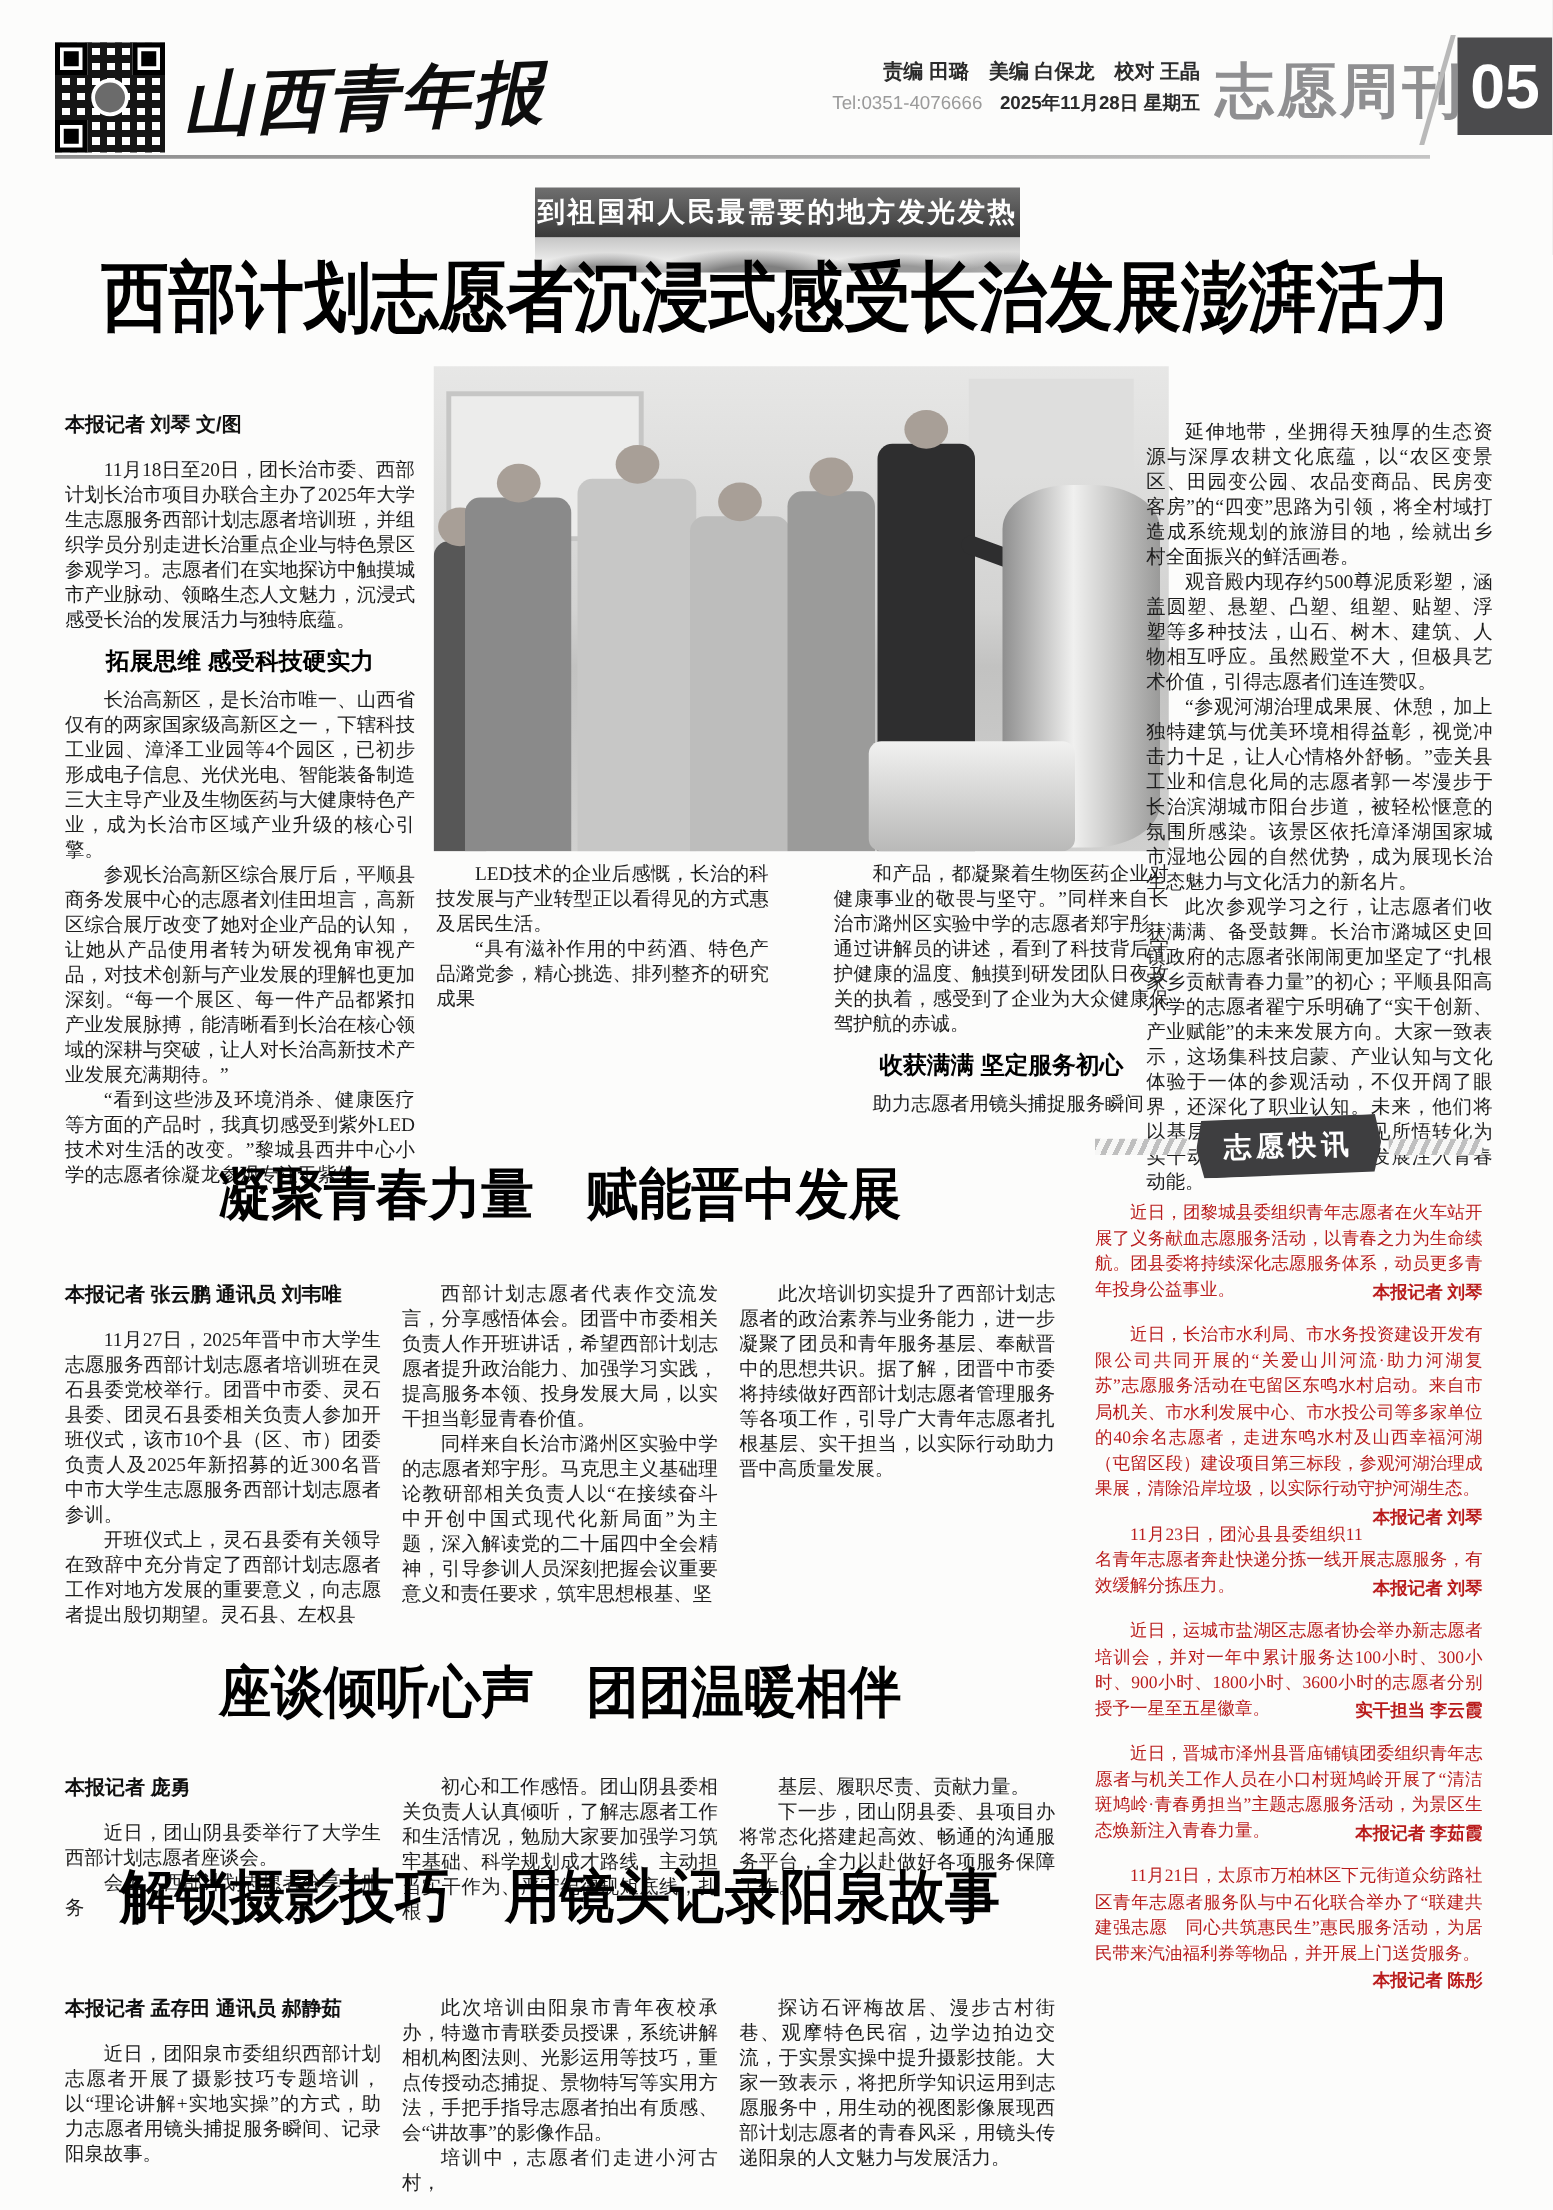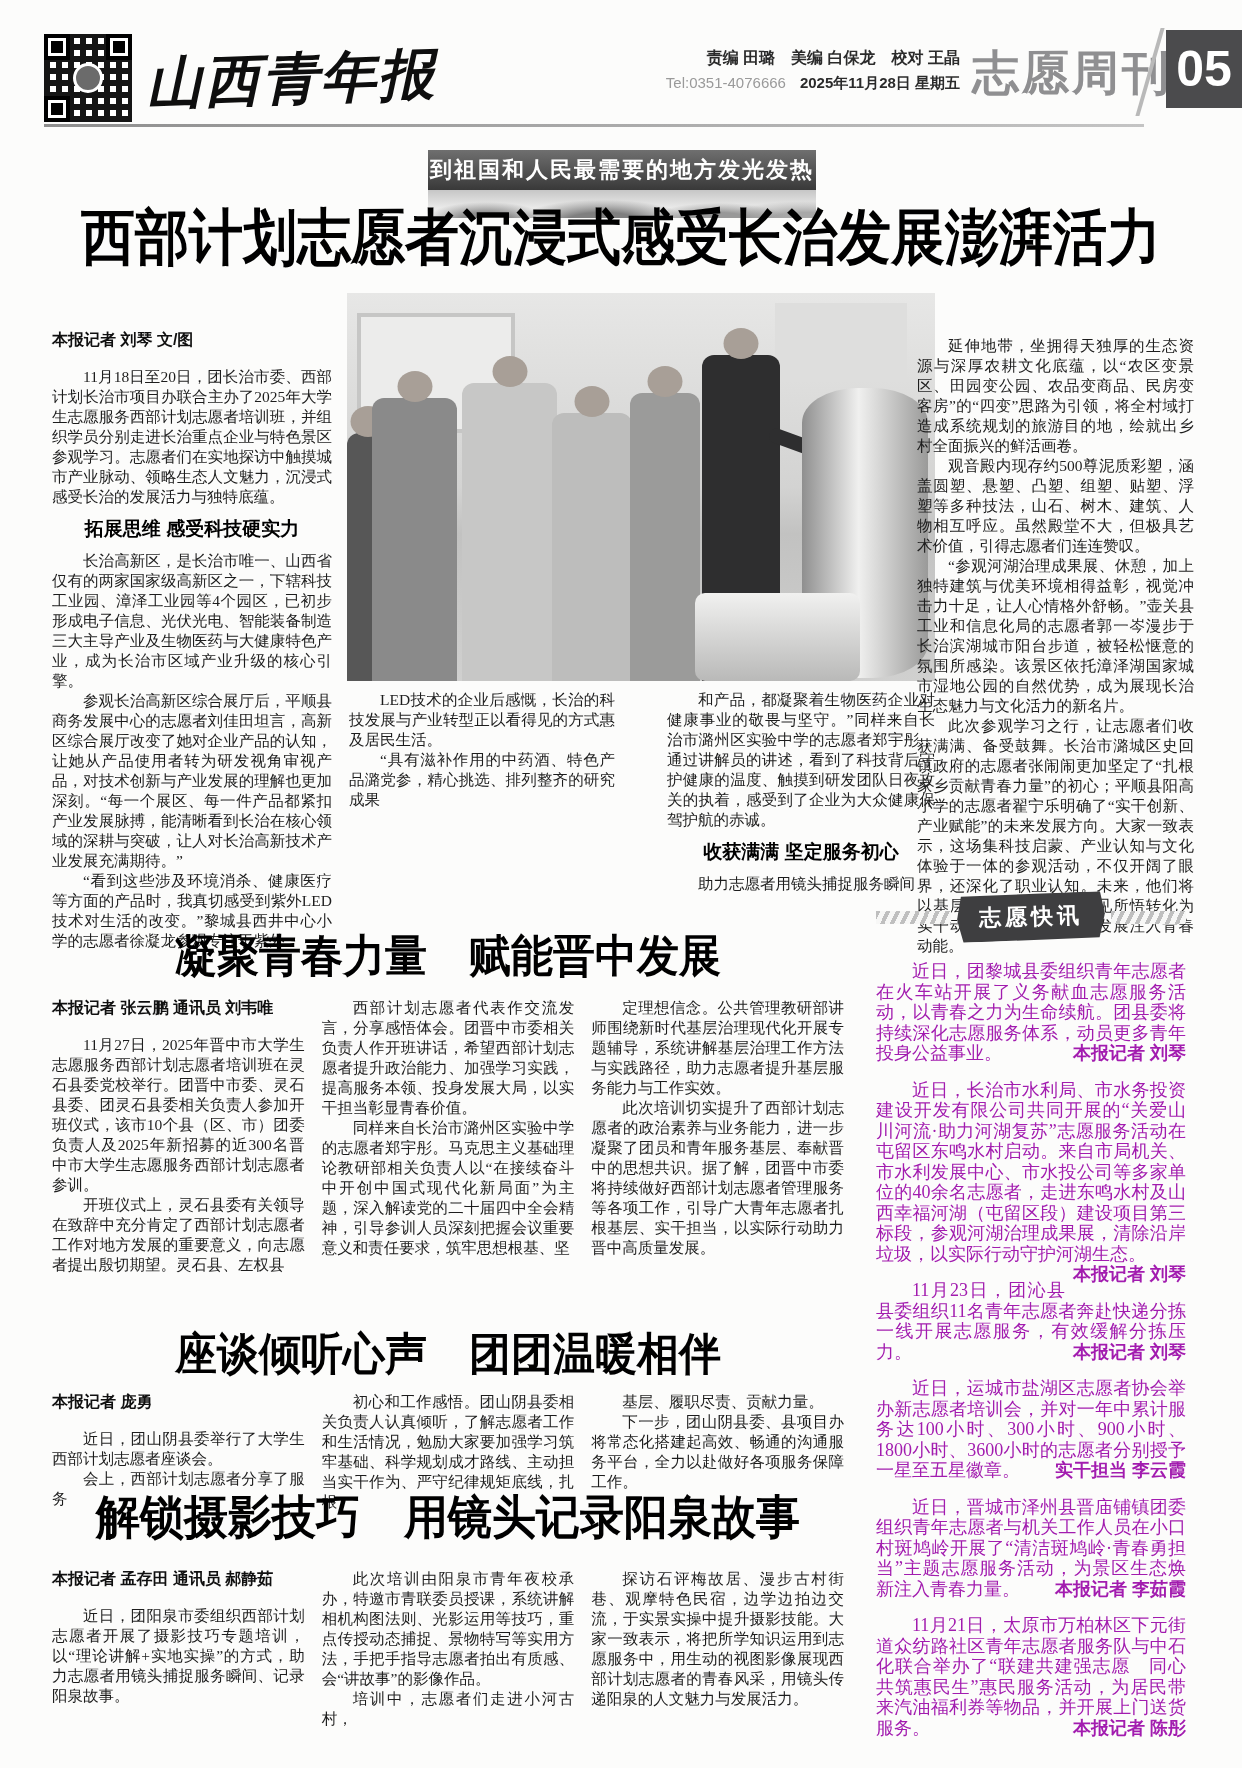--- a/index.html
+++ b/index.html
@@ -65,34 +65,34 @@
            text-align:center;margin:9px 0;color:#000;}
   .l-col1{left:52px;top:330px;width:280px;}
   .l-col2{left:349px;top:690px;width:266px;}
   .l-col3{left:667px;top:690px;width:268px;}
   .l-col4{left:917px;top:336px;width:277px;}
 
   .art{left:52px;width:792px;}
   .art h2{text-align:center;font-family:"Liberation Sans",sans-serif;font-weight:900;color:#000;margin:0;
           transform:scaleY(1.06);transform-origin:top;}
   .cols{display:flex;gap:17px;}
-  .cols .col{flex:1;min-width:0;}
+  .cols .col{flex:1;min-width:0;margin-top:28px;}
   #art-jinzhong{top:926px;}  #art-jinzhong h2{font-size:42px;margin-bottom:16px;}
   #art-shanyin{top:1324px;}  #art-shanyin h2{font-size:42px;margin-bottom:12px;}
   #art-yangquan{top:1486px;} #art-yangquan h2{font-size:44px;margin-bottom:24px;}
 
   
   #sidebar{left:876px;top:893px;width:310px;}
   .ribbon-row{display:flex;align-items:center;gap:6px;margin-bottom:20px;}
   .hatch{flex:1;height:13px;background:repeating-linear-gradient(115deg,#bfbfbf 0 4px,#f7f7f6 4px 9px);}
   .ribbon{background:#3e3e40;color:#fff;font-size:22px;font-weight:bold;
           font-family:"Liberation Sans",sans-serif;letter-spacing:4px;padding:9px 22px;
           clip-path:polygon(3% 4%,97% 0,100% 46%,96% 96%,4% 100%,0 52%);transform:rotate(-1.5deg);}
-  .news-item{font-size:18px;line-height:20.5px;text-align:justify;text-indent:2em;
-             margin:0 0 16px;color:#a21caf;}
+  .news-item{font-size:14px;line-height:20.5px;text-align:justify;text-indent:2em;
+             margin:0 0 16px;color:#b91c1c;}
   .credit{float:right;font-weight:bold;font-family:"Liberation Sans",sans-serif;
           text-indent:0;margin-left:8px;}
 </style>
 </head>
 <body>
 
 <div class="page">
 
   <div class="qr abs">
     <i class="finder f-tl"></i>
@@ -169,21 +169,20 @@
         <div>
             <p class="para">11月27日，2025年晋中市大学生志愿服务西部计划志愿者培训班在灵石县委党校举行。团晋中市委、灵石县委、团灵石县委相关负责人参加开班仪式，该市10个县（区、市）团委负责人及2025年新招募的近300名晋中市大学生志愿服务西部计划志愿者参训。</p>
             <p class="para">开班仪式上，灵石县委有关领导在致辞中充分肯定了西部计划志愿者工作对地方发展的重要意义，向志愿者提出殷切期望。灵石县、左权县</p>
           </div>
       </div>
       <div class="col">
           <p class="para">西部计划志愿者代表作交流发言，分享感悟体会。团晋中市委相关负责人作开班讲话，希望西部计划志愿者提升政治能力、加强学习实践，提高服务本领、投身发展大局，以实干担当彰显青春价值。</p>
           <p class="para">同样来自长治市潞州区实验中学的志愿者郑宇彤。马克思主义基础理论教研部相关负责人以“在接续奋斗中开创中国式现代化新局面”为主题，深入解读党的二十届四中全会精神，引导参训人员深刻把握会议重要意义和责任要求，筑牢思想根基、坚</p>
         </div>
       <div class="col">
-          <p class="para">定理想信念。公共管理教研部讲师围绕新时代基层治理现代化开展专题辅导，系统讲解基层治理工作方法与实践路径，助力志愿者提升基层服务能力与工作实效。</p>
           <p class="para">此次培训切实提升了西部计划志愿者的政治素养与业务能力，进一步凝聚了团员和青年服务基层、奉献晋中的思想共识。据了解，团晋中市委将持续做好西部计划志愿者管理服务等各项工作，引导广大青年志愿者扎根基层、实干担当，以实际行动助力晋中高质量发展。</p>
         </div>
     </div>
   </section>
 
   <aside id="sidebar" class="abs">
     <div class="ribbon-row">
       <span class="hatch"></span>
       <span class="ribbon">志愿快讯</span>
       <span class="hatch"></span>

